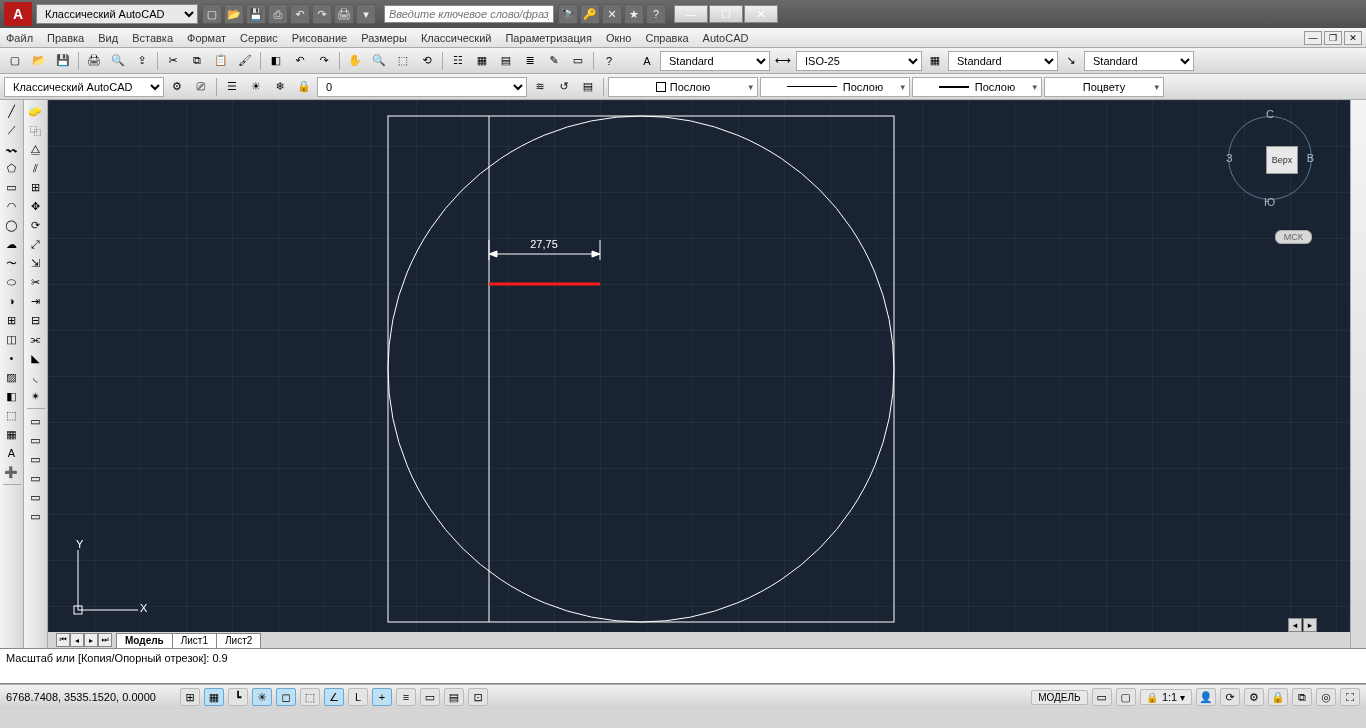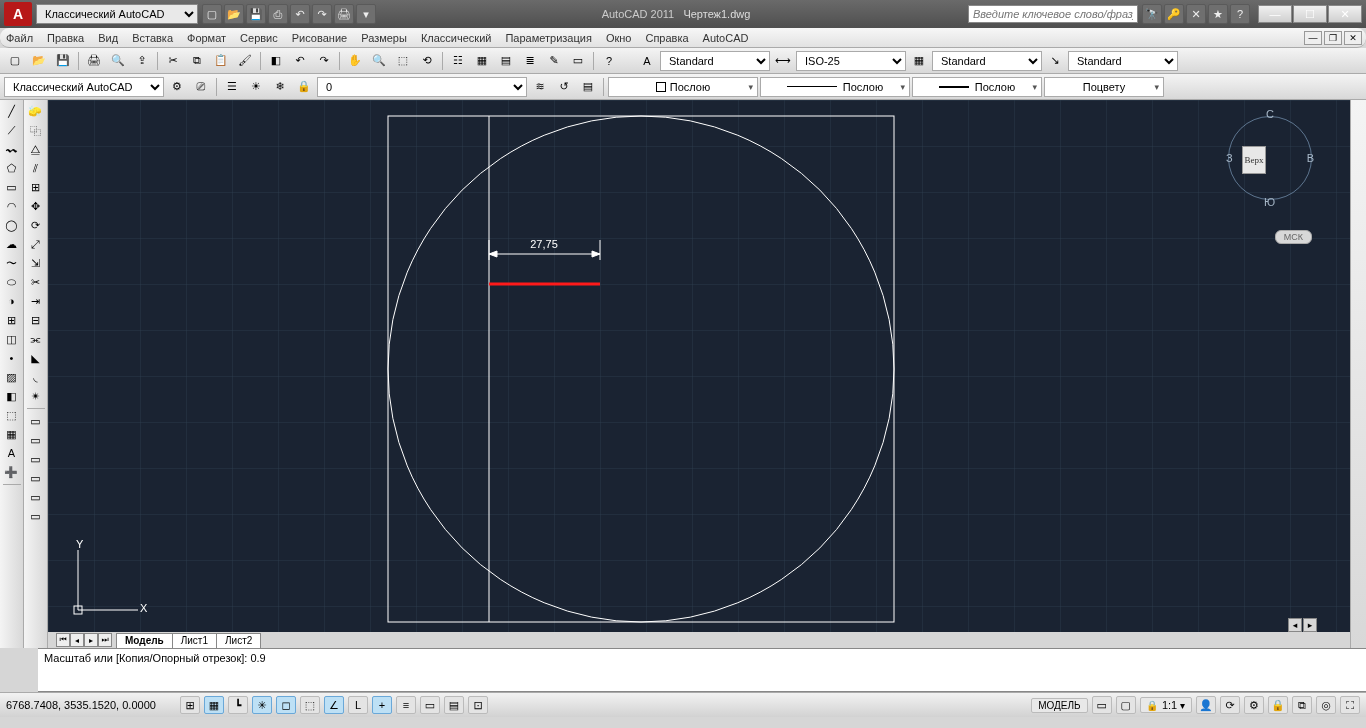--- a/index.html
+++ b/index.html
@@ -12,21 +12,21 @@
 .qat { display:flex; gap:2px; margin-right:8px; }
 .qat-btn { width:20px; height:20px; background:#6f6f6f; border:1px solid #5a5a5a; border-radius:2px; display:flex; align-items:center; justify-content:center; color:#eee; cursor:pointer; }
 .title-center { flex:1; text-align:center; color:#ccc; font-size:11px; }
 .title-center .doc { color:#ddd; }
 .search-box { width:170px; height:18px; background:#fff; border:1px solid #888; font-style:italic; color:#999; padding:0 4px; margin-right:4px; }
 .title-icons { display:flex; gap:2px; margin-right:8px; }
 .win-ctrl { display:flex; gap:1px; }
 .wc { width:34px; height:18px; background:linear-gradient(#f0f0f0,#d0d0d0); border:1px solid #888; display:flex; align-items:center; justify-content:center; cursor:pointer; font-size:11px; }
 
 
-.menubar { height:20px; background:linear-gradient(#f7f7f7,#e2e2e2); border-bottom:1px solid #aaa; display:flex; align-items:center; padding:0 6px; gap:14px; position:relative;border-radius:9px; }
+.menubar { height:20px; background:linear-gradient(#f7f7f7,#e2e2e2); border-bottom:1px solid #aaa; display:flex; align-items:center; padding:0 6px; gap:14px; position:relative; }
 .menubar span { color:#333; cursor:pointer; }
 .mdi-ctrl { position:absolute; right:4px; display:flex; gap:2px; }
 .mdi-btn { width:18px; height:14px; border:1px solid #999; background:#eee; cursor:pointer; display:flex; align-items:center; justify-content:center; font-size:9px; }
 
 
 .tb-row { height:26px; background:linear-gradient(#f4f4f4,#d8d8d8); border-bottom:1px solid #aaa; display:flex; align-items:center; padding:0 4px; gap:2px; }
 .tb-btn { width:22px; height:22px; border:1px solid transparent; display:flex; align-items:center; justify-content:center; cursor:pointer; border-radius:2px; }
 .tb-sep { width:1px; height:18px; background:#aaa; margin:0 2px; }
 .tb-select { height:20px; border:1px solid #aaa; background:#fff; padding:0 14px 0 4px; }
 .tb-line-sel { flex:1; max-width:150px; height:20px; border:1px solid #aaa; background:#fff; display:flex; align-items:center; padding:0 4px; justify-content:center; position:relative; }
@@ -37,38 +37,38 @@
 .vtb { width:24px; background:linear-gradient(90deg,#f4f4f4,#d8d8d8); border-right:1px solid #aaa; display:flex; flex-direction:column; align-items:center; padding-top:2px; gap:1px; }
 .vtb-btn { width:20px; height:18px; display:flex; align-items:center; justify-content:center; cursor:pointer; border-radius:2px; }
 .vtb-sep { width:18px; height:1px; background:#aaa; margin:2px 0; }
 
 .canvas-wrap { flex:1; position:relative; background:#1a2332; }
 .canvas { position:absolute; inset:0; }
 
 
 .viewcube { position:absolute; top:8px; right:30px; width:100px; height:100px; }
 .vc-ring { position:absolute; inset:8px; border:1px solid #88aacc; border-radius:50%; opacity:.6; }
-.vc-face { position:absolute; top:38px; left:22px; width:24px; height:28px; background:#e8e8e8; border:1px solid #999; display:flex; align-items:center; justify-content:center; font-size:9px; color:#333;font-family:Liberation Serif, serif; }
+.vc-face { position:absolute; top:38px; left:46px; width:32px; height:28px; background:#e8e8e8; border:1px solid #999; display:flex; align-items:center; justify-content:center; font-size:9px; color:#333; }
 .vc-n,.vc-s,.vc-e,.vc-w { position:absolute; color:#a8b8c8; font-size:11px; }
 .vc-n{top:0;left:46px} .vc-s{bottom:0;left:44px} .vc-e{right:6px;top:44px} .vc-w{left:6px;top:44px}
 .mck { position:absolute; top:130px; right:38px; padding:1px 8px; background:#d8d8d8; border:1px solid #aaa; border-radius:6px; font-size:9px; color:#666; }
 
 
 .hsb { position:absolute; bottom:16px; right:14px; width:48px; height:14px; display:flex; gap:1px;}
 .hsb div{width:14px;height:14px;background:#d8d8d8;border:1px solid #888; display:flex;align-items:center;justify-content:center;font-size:9px;}
 
 
 .tabs { height:16px; background:#d6d6d6; display:flex; align-items:center; padding-left:8px; position:absolute; bottom:0; left:0; right:0; }
 .tab-nav { display:flex; gap:0; margin-right:4px; }
 .tab-nav span{ width:14px; height:14px; border:1px solid #888; background:#eee; display:flex; align-items:center; justify-content:center; font-size:8px; cursor:pointer;}
 .tab { padding:0 8px; height:15px; background:#ffffff; border:1px solid #888; border-bottom:none; border-radius:0 0 0 0; margin-right:-1px; display:flex; align-items:center; font-size:10px;}
 .tab.active { background:#fff; font-weight:bold;}
 
 
-.cmd { height:44px; background:#fff; border-top:1px solid #888; border-bottom:1px solid #888; font-family:"Courier New",monospace; font-size:12px; padding:2px 6px; line-height:15px; color:#000;margin-left:38px;}
+.cmd { height:36px; background:#fff; border-top:1px solid #888; border-bottom:1px solid #888; font-family:"Courier New",monospace; font-size:12px; padding:2px 6px; line-height:15px; color:#000;}
 .cmd-row{display:block;}
 
 
 .status { height:22px; background:linear-gradient(#f2f2f2,#d2d2d2); display:flex; align-items:center; padding:12px 6px; gap:4px; border-top:1px solid #aaa;}
 .stat-btn{width:20px;height:18px;border:1px solid #bbb;background:#e4e4e4;border-radius:2px;display:flex;align-items:center;justify-content:center;cursor:pointer;}
 .stat-btn.on{background:#bde0f5;border-color:#6aa8d8;}
 .stat-right{margin-left:auto;display:flex;align-items:center;gap:4px;}
 .stat-txt{padding:1px 6px;border:1px solid #bbb;background:#e8e8e8;border-radius:2px;font-size:10px;}
 
 
@@ -104,23 +104,20 @@
       </div>
     <div class="qat-btn">
         <span class="ico">↷</span>
       </div>
     <div class="qat-btn">
         <span class="ico">🖨</span>
       </div>
     <div class="qat-btn">
         <span class="ico">▾</span>
       </div>
-  </div>
-  <div class="title-center">
-    <span>AutoCAD 2011</span> &nbsp; <span class="doc">Чертеж1.dwg</span>
   </div>
   <input class="search-box" placeholder="Введите ключевое слово/фразу" style="">
   <div class="title-icons">
     <div class="qat-btn">
         <span class="ico">🔭</span>
       </div>
     <div class="qat-btn">
         <span class="ico">🔑</span>
       </div>
     <div class="qat-btn">
@@ -190,21 +187,21 @@
   <div class="tb-btn">≣</div>
   <div class="tb-btn">✎</div>
   <div class="tb-btn">▭</div>
   <div class="tb-sep"></div>
   <div class="tb-btn">?</div>
   <div style="width:12px"></div>
 
   <div class="tb-btn">A</div>
   <select class="tb-select" style="width:110px"><option>Standard</option></select>
   <div class="tb-btn">⟷</div>
-  <select class="tb-select" style="width:110px"><option>ISO-25</option></select>
+  <select class="tb-select" style="width:126px"><option>ISO-25</option></select>
   <div class="tb-btn">▦</div>
   <select class="tb-select" style="width:110px"><option>Standard</option></select>
   <div class="tb-btn">↘</div>
   <select class="tb-select" style="width:110px"><option>Standard</option></select>
 </div>
 
 <div class="tb-row">
   <select class="tb-select" style="width:160px"><option>Классический AutoCAD</option></select>
   <div class="tb-btn">⚙</div>
   <div class="tb-btn">⎚</div>

